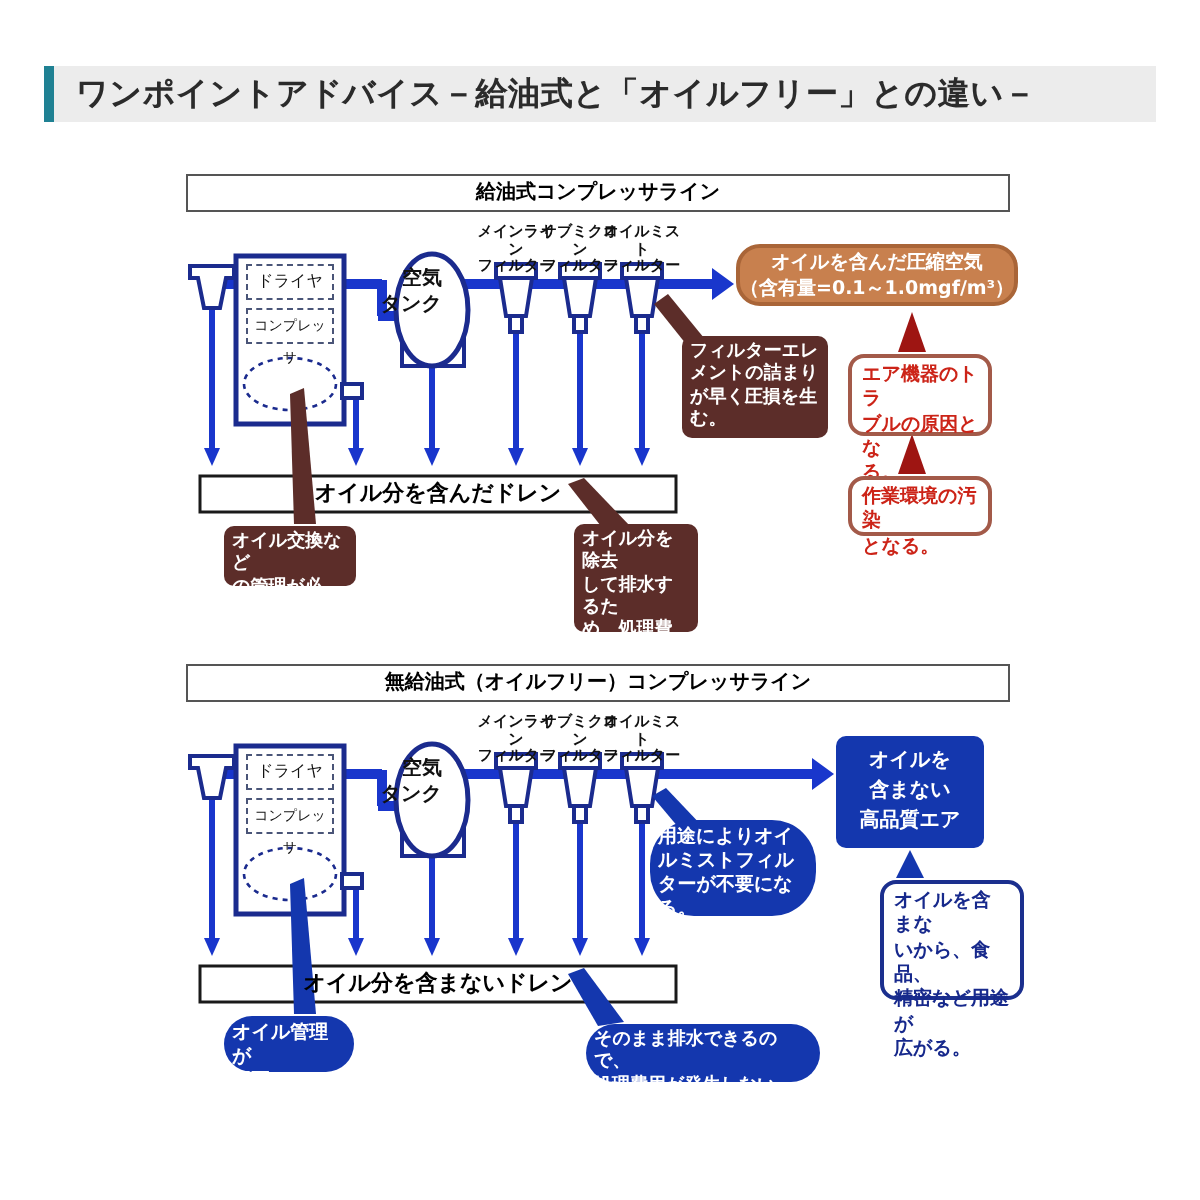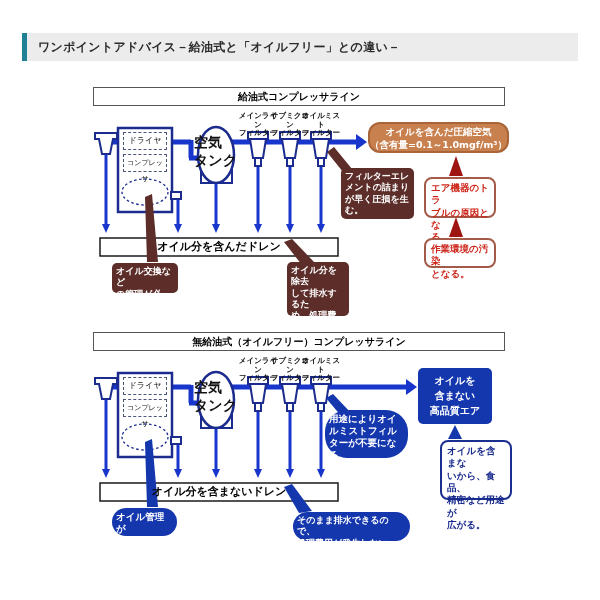--- a/index.html
+++ b/index.html
@@ -9,37 +9,37 @@
     --blue-bg:#1437ae; --navy-text:#17298c; --navy-border:#1b2f8e;
     --accent:#1f8193;
   }
   html,body{margin:0;padding:0;}
   .page{position:relative;width:600px;height:600px;background:#fff;overflow:hidden;
         font-family:"DejaVu Sans","Liberation Sans",sans-serif;color:#111;}
   .pre{white-space:pre-line;}
   
   .header{position:absolute;left:22px;top:33px;width:556px;height:28px;background:#ececec;}
   .header .accent{position:absolute;left:0;top:0;width:5px;height:28px;background:var(--accent);}
-  .header .h-title{position:absolute;left:16px;top:0;line-height:28px;font-size:12px;font-weight:bold;color:#2b2b2b;letter-spacing:.3px;}
+  .header .h-title{position:absolute;left:16px;top:0;line-height:28px;font-size:16px;font-weight:bold;color:#2b2b2b;letter-spacing:.3px;}
   
   .diagram{position:absolute;left:0;width:600px;}
   .d-top{top:85px;height:248px;}
   .d-bot{top:330px;height:250px;}
   .diagram svg{position:absolute;left:0;top:0;}
   .sec-title{position:absolute;left:93px;top:2px;width:410px;height:17px;background:#fff;
              border:1px solid #555;text-align:center;line-height:17px;font-size:10px;font-weight:bold;color:#000;}
   .filter-lbl{position:absolute;top:27px;width:46px;text-align:center;font-size:7.5px;line-height:1.15;
               font-weight:bold;color:#111;}
   .f1{left:235px;} .f2{left:267px;} .f3{left:298px;}
   .dash-box{position:absolute;left:123px;width:44px;height:18px;border:1px dashed #4a5578;
             text-align:center;font-weight:normal;color:#111;box-sizing:border-box;}
   .dryer{top:47px;font-size:8px;line-height:16px;}
   .compressor{top:69px;font-size:7px;line-height:16px;}
-  .tank-lbl{position:absolute;left:194px;top:49px;width:45px;text-align:left;
-            font-size:14px;line-height:1.25;font-weight:bold;color:#111;}
+  .tank-lbl{position:absolute;left:176px;top:49px;width:45px;text-align:right;
+            font-size:10px;line-height:1.25;font-weight:bold;color:#111;}
   .drain-lbl{position:absolute;left:100px;top:153px;width:238px;height:18px;text-align:center;
              line-height:18px;font-size:11px;font-weight:bold;color:#000;}
   
   .orange-box{position:absolute;left:368px;top:37px;width:141px;height:31px;box-sizing:border-box;
               background:var(--orange-bg);border:2px solid var(--orange-border);border-radius:12px;
               color:#fff;font-weight:bold;font-size:9.5px;line-height:1.35;text-align:center;padding-top:2px;}
   .blue-box{position:absolute;left:418px;top:38px;width:74px;height:56px;box-sizing:border-box;
             background:var(--blue-bg);border-radius:5px;color:#fff;font-weight:bold;font-size:10px;
             line-height:1.5;text-align:center;padding-top:5px;}
   

